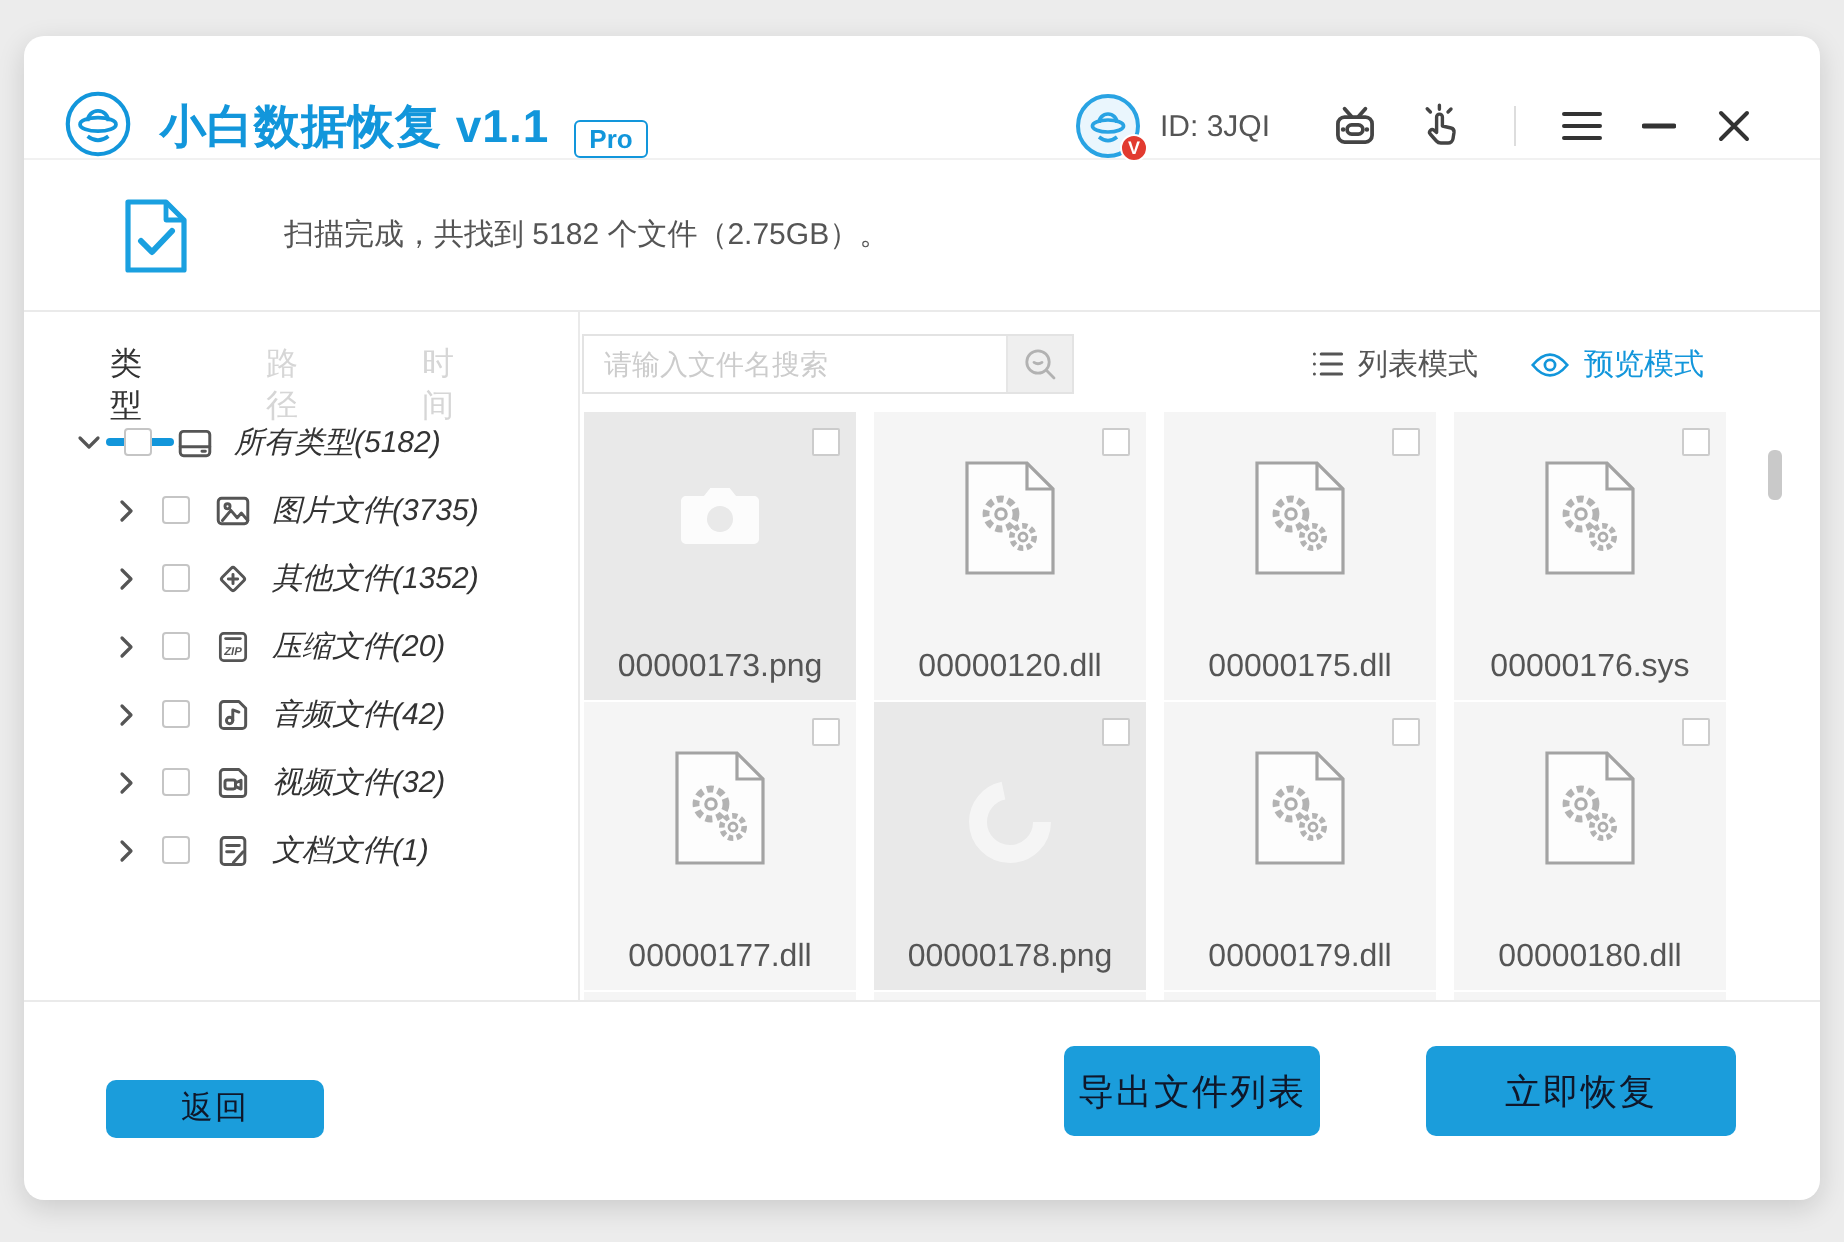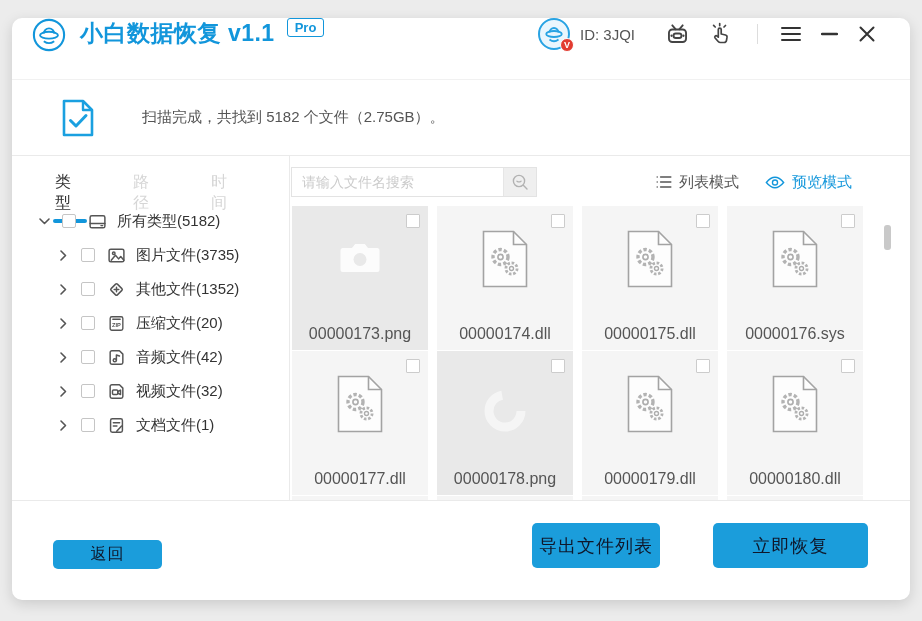--- a/index.html
+++ b/index.html
@@ -11,21 +11,21 @@
     overflow: hidden;
   }
   .window {
     position: absolute; left: 12px; top: 18px; width: 898px; height: 582px;
     background: #fff; border-radius: 10px;
     box-shadow: 0 4px 14px rgba(0,0,0,.14);
   }
   
   .titlebar {
     position: absolute; left: 0; right: 0; top: 0; height: 62px;
-    display: flex; align-items: flex-start; padding: 0 24px 0 20px;
+    display: flex; align-items: flex-end; padding: 0 24px 0 20px;
     border-bottom: 1px solid #f1f1f1;
   }
   .logo { width: 34px; height: 34px; margin-right: 14px; flex: none; }
   .app-title { font-size: 23px; font-weight: bold; color: #1296db; letter-spacing: .5px; white-space: nowrap; }
   .pro-badge {
     margin-left: 12px; border: 1px solid #1296db; color: #1296db;
     font-size: 13px; line-height: 17px; padding: 0 7px; border-radius: 3px; font-weight: bold;
   }
   .tb-right { margin-left: auto; display: flex; align-items: center; }
   .avatar-wrap { position: relative; width: 32px; height: 32px; margin-right: 10px; }
@@ -49,21 +49,21 @@
   
   .main { position: absolute; top: 138px; bottom: 100px; left: 0; right: 0; display: flex; }
   .sidebar { width: 278px; border-right: 1px solid #eaeaea; position: relative; flex: none; }
   .tabs { display: flex; padding: 16px 0 0 43px; }
   .tab { font-size: 16px; color: #d6d6d6; margin-right: 48px; position: relative; cursor: pointer; }
   .tab.active { color: #333; }
   .tab.active::after {
     content: ""; position: absolute; left: -2px; right: -2px; bottom: -9px;
     height: 4px; background: #1296db; border-radius: 2px;
   }
-  .tree { position: absolute; top: 48px; left: 0; right: 16px; }
+  .tree { position: absolute; top: 48px; left: 0; right: 16px; font-style: italic; }
   .tree-row { display: flex; align-items: center; height: 34px; padding-left: 26px; cursor: pointer; }
   .tree-row.child { padding-left: 45px; }
   .chev { width: 13px; height: 13px; color: #555; margin-right: 11px; flex: none; display: flex; }
   .cbx {
     width: 14px; height: 14px; border: 1px solid #c5c5c5; border-radius: 2px;
     background: #fff; margin-right: 12px; flex: none;
   }
   .t-icon { width: 19px; height: 19px; color: #555; margin-right: 10px; flex: none; display: flex; }
   .t-label { font-size: 15px; color: #333; white-space: nowrap; }
   
@@ -370,21 +370,21 @@
             </svg>
           </span>
           <span class="cb"></span>
           <div class="fname">00000173.png</div>
         </div>
         <div class="tile">
           <span class="cb"></span>
           <span class="ficon"><svg width="46" height="58">
                 <use href="#sym-gear-doc"></use>
               </svg></span>
-          <div class="fname">00000174.dll</div>
+          <div class="fname">00000120.dll</div>
         </div>
         <div class="tile">
           <span class="cb"></span>
           <span class="ficon"><svg width="46" height="58">
                 <use href="#sym-gear-doc"></use>
               </svg></span>
           <div class="fname">00000175.dll</div>
         </div>
         <div class="tile">
           <span class="cb"></span>

